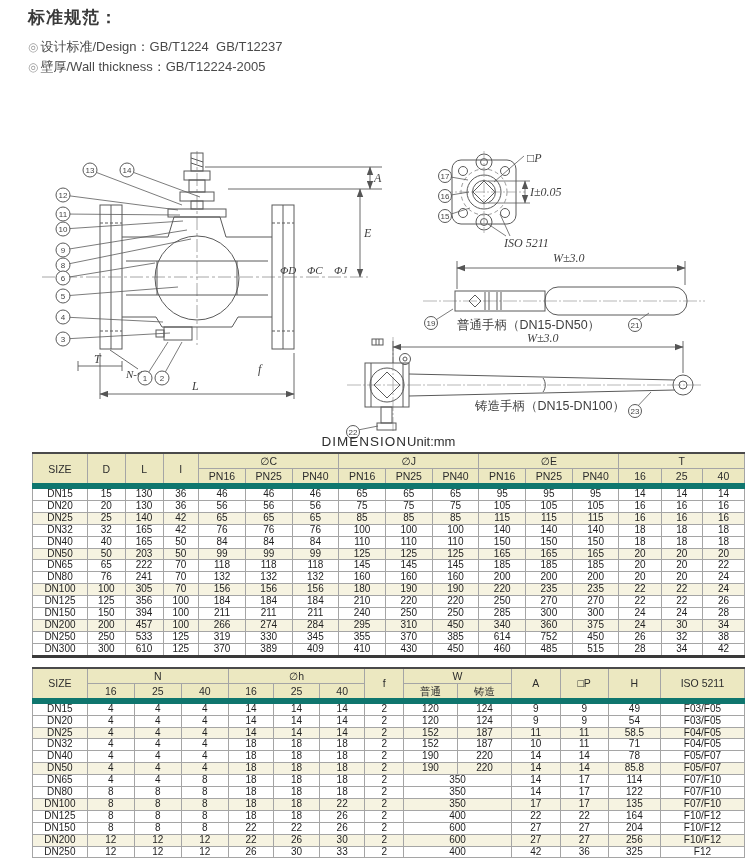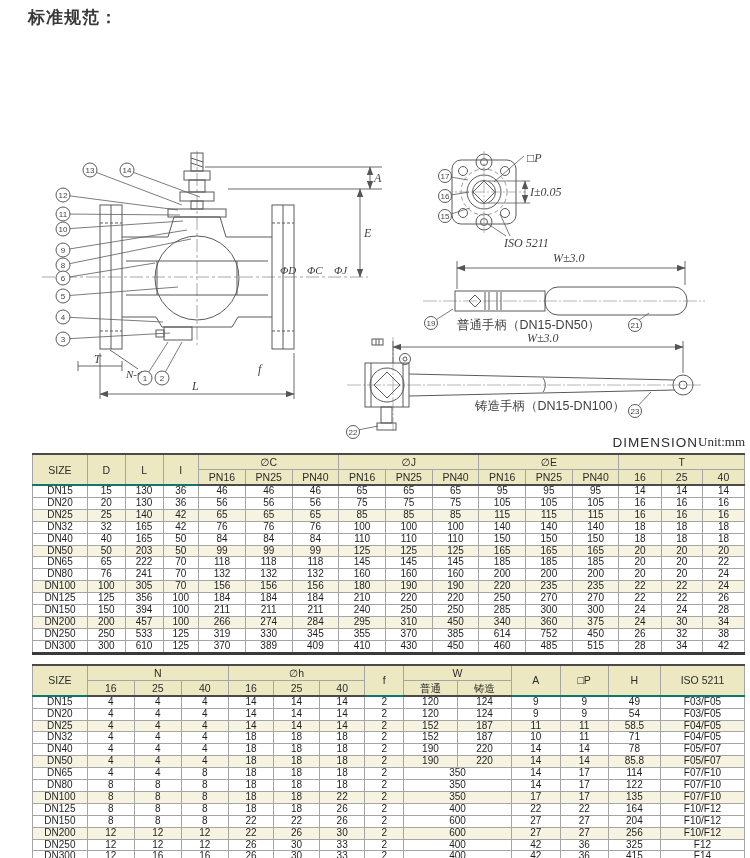--- a/index.html
+++ b/index.html
@@ -15,41 +15,43 @@
   .drawings{position:absolute;left:0;top:145px;width:750px;height:300px;}
   .dw{position:absolute;}
   .dw text{fill:#3f3f3f;}
   .dimtxt{font-family:"Liberation Serif",serif;font-style:italic;font-size:12px;}
   .dimtxt-s{font-family:"Liberation Serif",serif;font-style:italic;font-size:11px;}
   .cjk{font-family:"Liberation Sans",sans-serif;font-size:12.5px;fill:#3a3a3a;}
   .balloon circle{fill:#fff;stroke:#5a5a5a;stroke-width:1;}
   .balloon text{font-size:8px;text-anchor:middle;fill:#444;}
   
   .dim{position:absolute;left:32px;top:434px;width:713px;}
-  .dim-head{display:flex;justify-content:flex-end;align-items:flex-end;margin-bottom:3px;}
+  .dim-head{display:flex;justify-content:center;align-items:flex-end;margin-bottom:3px;}
   .dim-title{font-size:13.5px;color:#2e2e2e;letter-spacing:1px;}
-  .dim-unit{font-size:13px;color:#2e2e2e;font-family:Liberation Serif, serif;}
+  .dim-unit{font-size:13px;color:#2e2e2e;}
   table{border-collapse:collapse;width:100%;table-layout:fixed;
         border:1px solid #8b8b8b;border-top:2px solid #4a4a4a;border-bottom:3px solid #3a3a3a;}
   th,td{border:1px solid #a5a5a5;text-align:center;padding:0;overflow:hidden;}
   thead th{background:#ece8c1;font-weight:normal;font-size:10.5px;color:#2c2c2c;height:14px;line-height:14px;}
-  thead{border-bottom:2px solid #0f766e;}
+  thead{border-bottom:6px solid #0f766e;}
   thead tr:last-child th{border-bottom:2px solid #4a4a4a;}
   tbody td{font-size:10px;color:#1e1e1e;height:10.9px;line-height:10.9px;background:#fff;}
   tbody tr:nth-child(3n) td{background:#f6f3e1;}
   .t2{margin-top:9px;}
 </style>
 </head>
 <body>
 
 <div class="page">
 
   <section class="specs">
     <h1>标准规范：</h1>
     <ul>
+      <li><span class="bull">◎</span><span>设计标准/Design：GB/T1224  GB/T12237</span></li>
+      <li><span class="bull">◎</span><span>壁厚/Wall thickness：GB/T12224-2005</span></li>
     </ul>
   </section>
 
   <div class="drawings">
 
     <svg class="dw" style="left:30px;top:2px" width="395" height="287" viewBox="0 0 395 287">
       <defs>
         <marker id="arw" viewBox="0 0 8 6" refX="7.5" refY="3" markerWidth="9" markerHeight="7" orient="auto-start-reverse" markerUnits="userSpaceOnUse">
           <path d="M0,0L8,3L0,6Z" fill="#555"></path>
         </marker>

